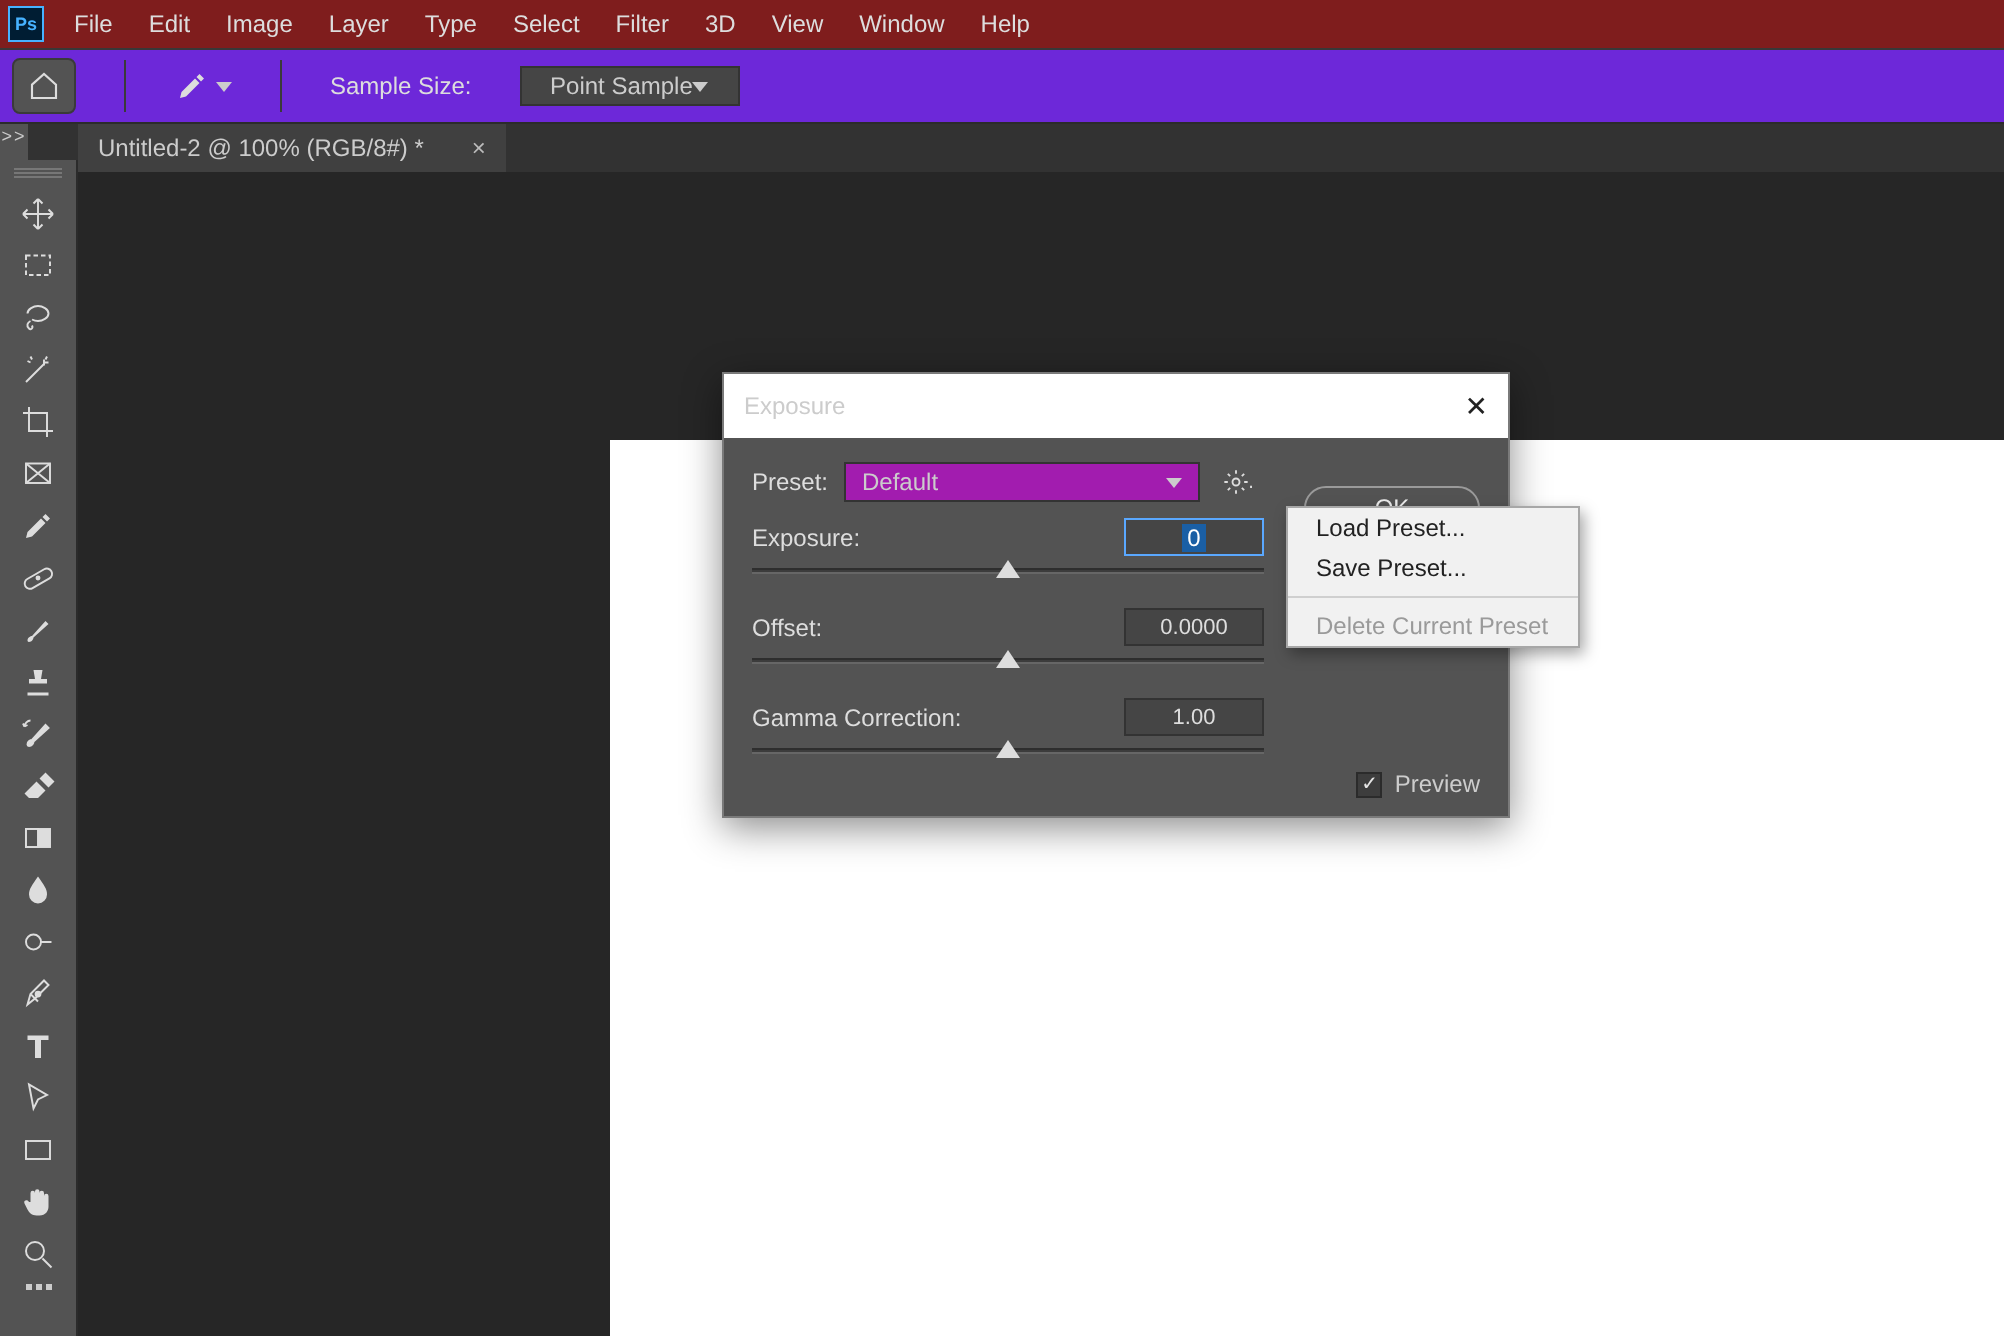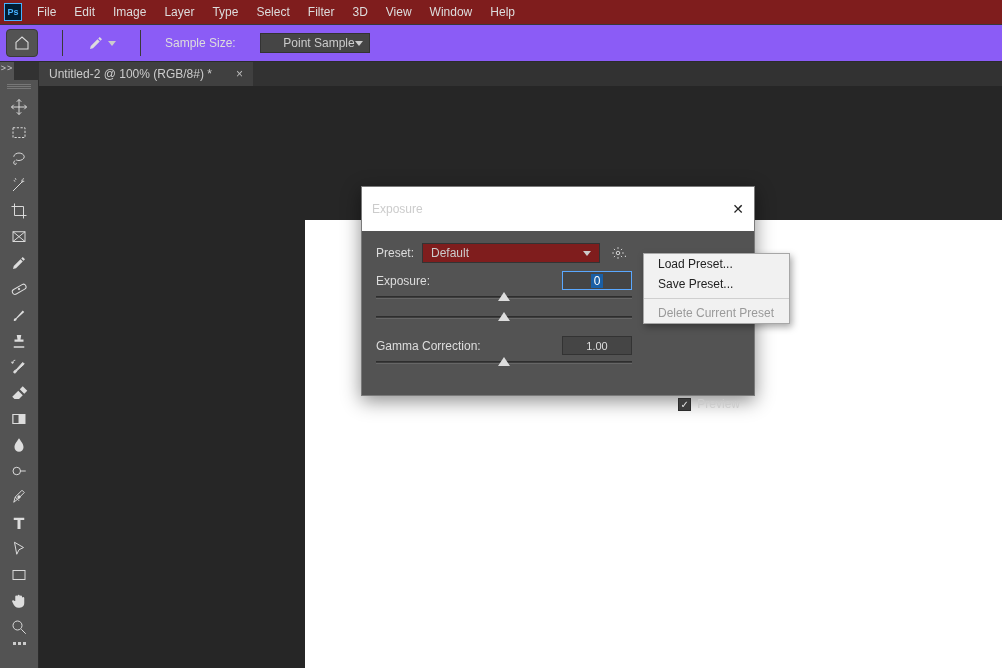--- a/index.html
+++ b/index.html
@@ -2,53 +2,53 @@
 <html><head>
 <meta charset="utf-8">
 <style>
   *{box-sizing:border-box;margin:0;padding:0;font-family:"Segoe UI",Tahoma,sans-serif;font-size:12px;color:#ccc;-webkit-user-select:none;user-select:none}
   html,body{width:1002px;height:668px;overflow:hidden;background:#323232}
   
   .menubar{height:24px;background:#7f1d1d;display:flex;align-items:center;padding:0 4px}
   .menubar .ps{width:18px;height:18px;background:#001d33;border:1px solid #46b2ff;color:#46b2ff;font-size:9px;font-weight:bold;display:flex;align-items:center;justify-content:center;margin-right:6px}
   .menubar .mi{padding:0 9px;line-height:24px;color:#ddd;cursor:default}
   
-  .optionsbar{height:38px;background:#8b5cf6;border-top:1px solid #383838;border-bottom:1px solid #2b2b2b;display:flex;align-items:center;padding-left:6px;gap:24px}
+  .optionsbar{height:38px;background:#6d28d9;border-top:1px solid #383838;border-bottom:1px solid #2b2b2b;display:flex;align-items:center;padding-left:6px;gap:24px}
   .home-btn{width:32px;height:28px;border:1px solid #3a3a3a;border-radius:4px;display:flex;align-items:center;justify-content:center;background:#535353}
   .eyedrop-opt{display:flex;align-items:center;gap:3px}
   .optionsbar .sep{width:1px;height:26px;background:#3a3a3a}
   .sample-label{color:#ddd}
-  .sample-sel{width:110px;height:20px;background:#454545;border:1px solid #333;display:flex;align-items:center;padding:0 6px;justify-content:flex-end;color:#ddd}
+  .sample-sel{width:110px;height:20px;background:#454545;border:1px solid #333;display:flex;align-items:center;padding:0 6px;justify-content:center;color:#ddd}
   
   .reveal{position:absolute;left:0;top:62px;width:14px;height:18px;background:#535353;color:#ccc;display:flex;justify-content:center;font-size:9px;letter-spacing:1px;line-height:10px;padding-top:1px}
   
   .tools{position:absolute;left:0;top:80px;width:39px;bottom:0;background:#535353;border-right:1px solid #2b2b2b;display:flex;flex-direction:column;align-items:center;padding-top:4px;gap:0}
   .tools .grip{width:30px;height:6px;margin-bottom:4px;display:flex;flex-direction:column;gap:1px;align-items:center}
   .tools .grip div{width:24px;height:1px;background:#777}
   .tool{width:32px;height:26px;display:flex;align-items:center;justify-content:center;color:#ddd}
   .tool svg{width:18px;height:18px;stroke:#ddd;fill:none;stroke-width:1.3}
   .tool.fill svg{fill:#ddd;stroke:none}
   .tools .dots{display:flex;gap:2px;margin-top:2px}
   .tools .dots span{width:3px;height:3px;background:#ccc}
   
   .docstrip{position:absolute;left:39px;top:62px;right:0;height:24px;background:#323232;display:flex}
   .doctab{height:24px;background:#404040;color:#ddd;display:flex;align-items:center;padding:0 10px;gap:24px;font-size:11.5px}
   .doctab .x{color:#bbb}
   .canvas-wrap{position:absolute;left:39px;top:86px;right:0;bottom:0;background:#262626}
   .artboard{position:absolute;left:266px;top:134px;width:700px;height:448px;background:#fff}
   
   
   .dialog{position:absolute;left:361px;top:186px;width:394px;background:#535353;border:1px solid #7a7a7a;box-shadow:0 5px 18px rgba(0,0,0,.45)}
-  .dlg-title{height:44px;background:#fff;color:#000;display:flex;align-items:center;justify-content:space-between;padding:0 10px;font-size:13px}
+  .dlg-title{height:32px;background:#fff;color:#000;display:flex;align-items:center;justify-content:space-between;padding:0 10px;font-size:13px}
   .dlg-title .x{color:#222;font-size:14px}
   .dlg-body{padding:12px 14px 16px 14px;position:relative}
   .row{display:flex;align-items:center;margin-bottom:4px}
   .preset-row{margin-bottom:7px}
   .preset-row .lab{width:46px;color:#ddd}
-  .preset-sel{width:178px;height:20px;background:#7f1d1d;border:1px solid #333;display:flex;align-items:center;justify-content:space-between;padding:0 8px;color:#ddd}
+  .preset-sel{width:178px;height:20px;background:#a21caf;border:1px solid #333;display:flex;align-items:center;justify-content:space-between;padding:0 8px;color:#ddd}
   .gear-btn{width:22px;height:20px;margin-left:8px;display:flex;align-items:center;justify-content:center}
   .gear-btn svg{stroke:#ddd;fill:#ddd}
   .ok-btn{position:absolute;top:24px;right:14px;width:88px;height:22px;border:1px solid #9a9a9a;border-radius:11px;background:transparent;display:flex;align-items:center;justify-content:center;color:#eee}
   .field-row{margin-top:8px}
   .field-row .lab{flex:1;color:#ddd}
   .num-in{width:70px;height:19px;background:#454545;border:1px solid #333;color:#ddd;text-align:center;font-size:11px;display:flex;align-items:center;justify-content:center}
   .num-in.sel{border:1px solid #5aa8ff;background:#454545}
   .num-in.sel span{background:#1a5fa5;color:#fff;padding:0 3px}
   .slider{position:relative;width:256px;height:14px;margin-top:3px;margin-bottom:6px}
   .slider .track{position:absolute;top:2px;left:0;right:0;height:3px;background:#3c3c3c;border-top:1px solid #2e2e2e;border-bottom:1px solid #666}
@@ -269,20 +269,24 @@
       <span class="lab">Exposure:</span>
       <div class="num-in sel">
           <span>0</span>
         </div>
     </div>
     <div class="slider">
       <div class="track"></div>
       <div class="thumb"></div>
     </div>
 
+    <div class="row field-row" style="width:256px">
+      <span class="lab">Offset:</span>
+      <div class="num-in">0.0000</div>
+    </div>
     <div class="slider">
       <div class="track"></div>
       <div class="thumb"></div>
     </div>
 
     <div class="row field-row" style="width:256px">
       <span class="lab">Gamma Correction:</span>
       <div class="num-in">1.00</div>
     </div>
     <div class="slider">

